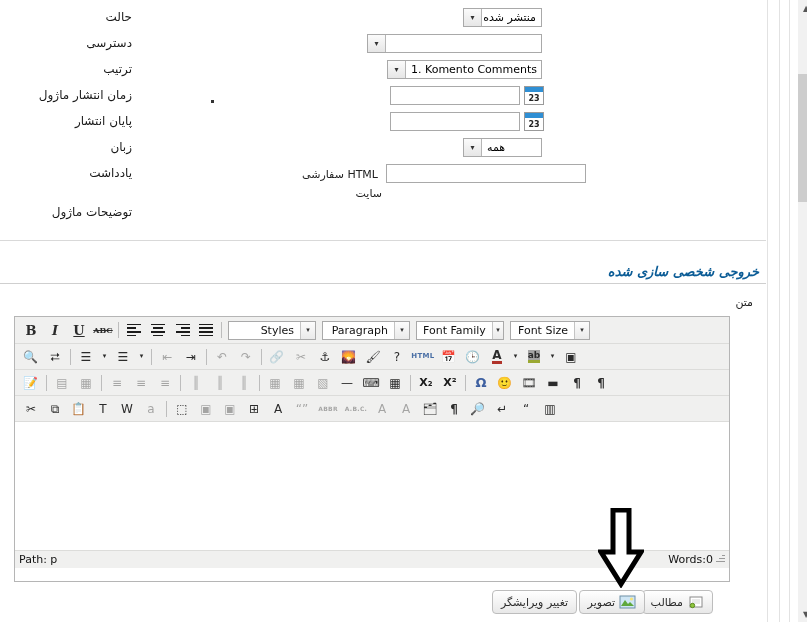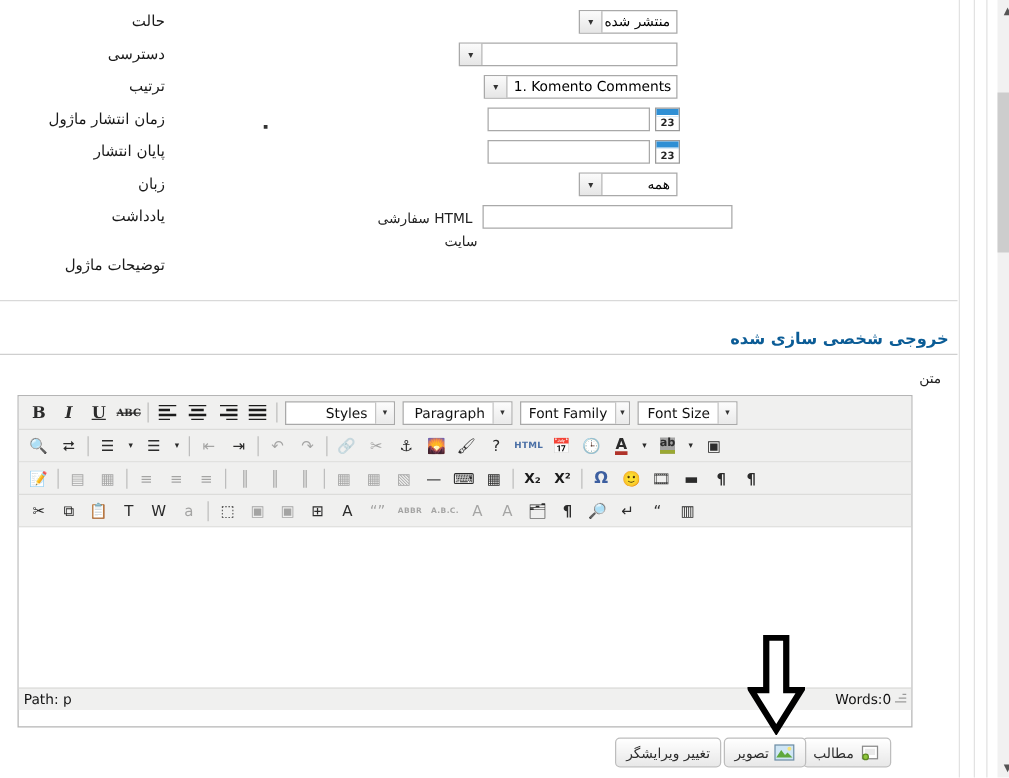--- a/index.html
+++ b/index.html
@@ -22,21 +22,21 @@
     position:absolute;right:0;width:120px;text-align:right;
     font-size:12px;color:#1a1a1a;direction:rtl;white-space:nowrap;
     font-family:"DejaVu Sans",sans-serif;
   }
   .sel{
     position:absolute;height:19px;border:1px solid #a9a9a9;background:#fff;
     display:flex;flex-direction:row-reverse;align-items:center;
     box-sizing:border-box;
   }
   .sel .sel-txt{
-    flex:1;text-align:right;padding:0 5px;font-size:11px;line-height:17px;
+    flex:1;text-align:left;padding:0 5px;font-size:11px;line-height:17px;
     color:#000;white-space:nowrap;overflow:hidden;direction:rtl;
   }
   .sel .sel-arrow{
     width:17px;height:17px;background:linear-gradient(#fbfbfb,#e6e6e6);
     border-right:1px solid #b5b5b5;
     display:flex;align-items:center;justify-content:center;
     font-size:8px;color:#333;flex:none;
   }
   .sel.ltr .sel-txt{direction:ltr;text-align:right;}
   .txtbox{
@@ -54,21 +54,21 @@
 
   .helptext{
     position:absolute;direction:rtl;text-align:right;font-size:11px;color:#222;
     line-height:15px;white-space:nowrap;
   }
   .dotmark{position:absolute;width:3px;height:3px;background:#333;}
 
   
   .sec-head{
     position:absolute;right:8px;top:264px;font-size:13px;font-weight:bold;
-    color:#0b5c96;direction:rtl;letter-spacing:.5px;
+    color:#0b5c96;direction:rtl;letter-spacing:.5px;font-style:italic;
   }
   .sec-rule{position:absolute;left:0;top:283px;width:766px;height:1px;background:#cfcfcf;}
   .sec-sub{position:absolute;right:14px;top:296px;font-size:11px;color:#222;direction:rtl;}
 
   
   .editor{
     position:absolute;left:14px;top:316px;width:716px;height:266px;
     border:1px solid #b5b5b5;background:#fff;box-sizing:border-box;
     direction:ltr;
   }

